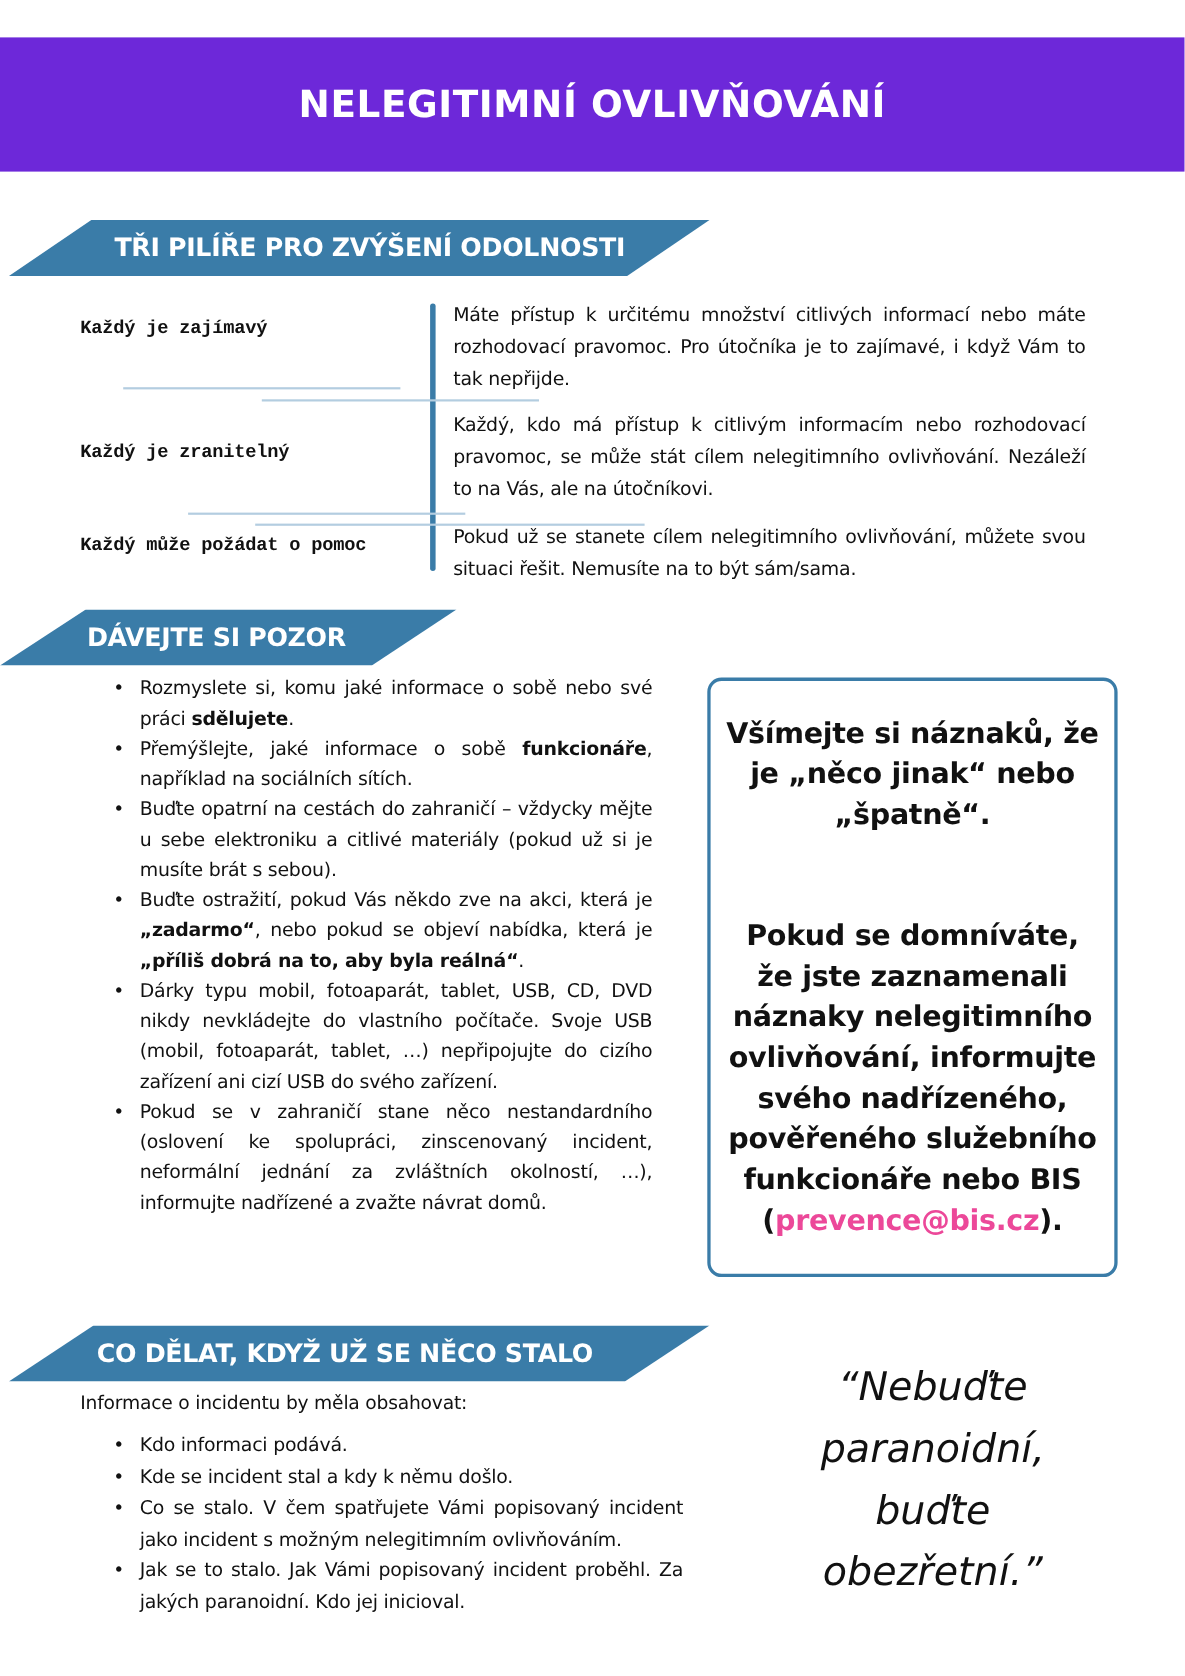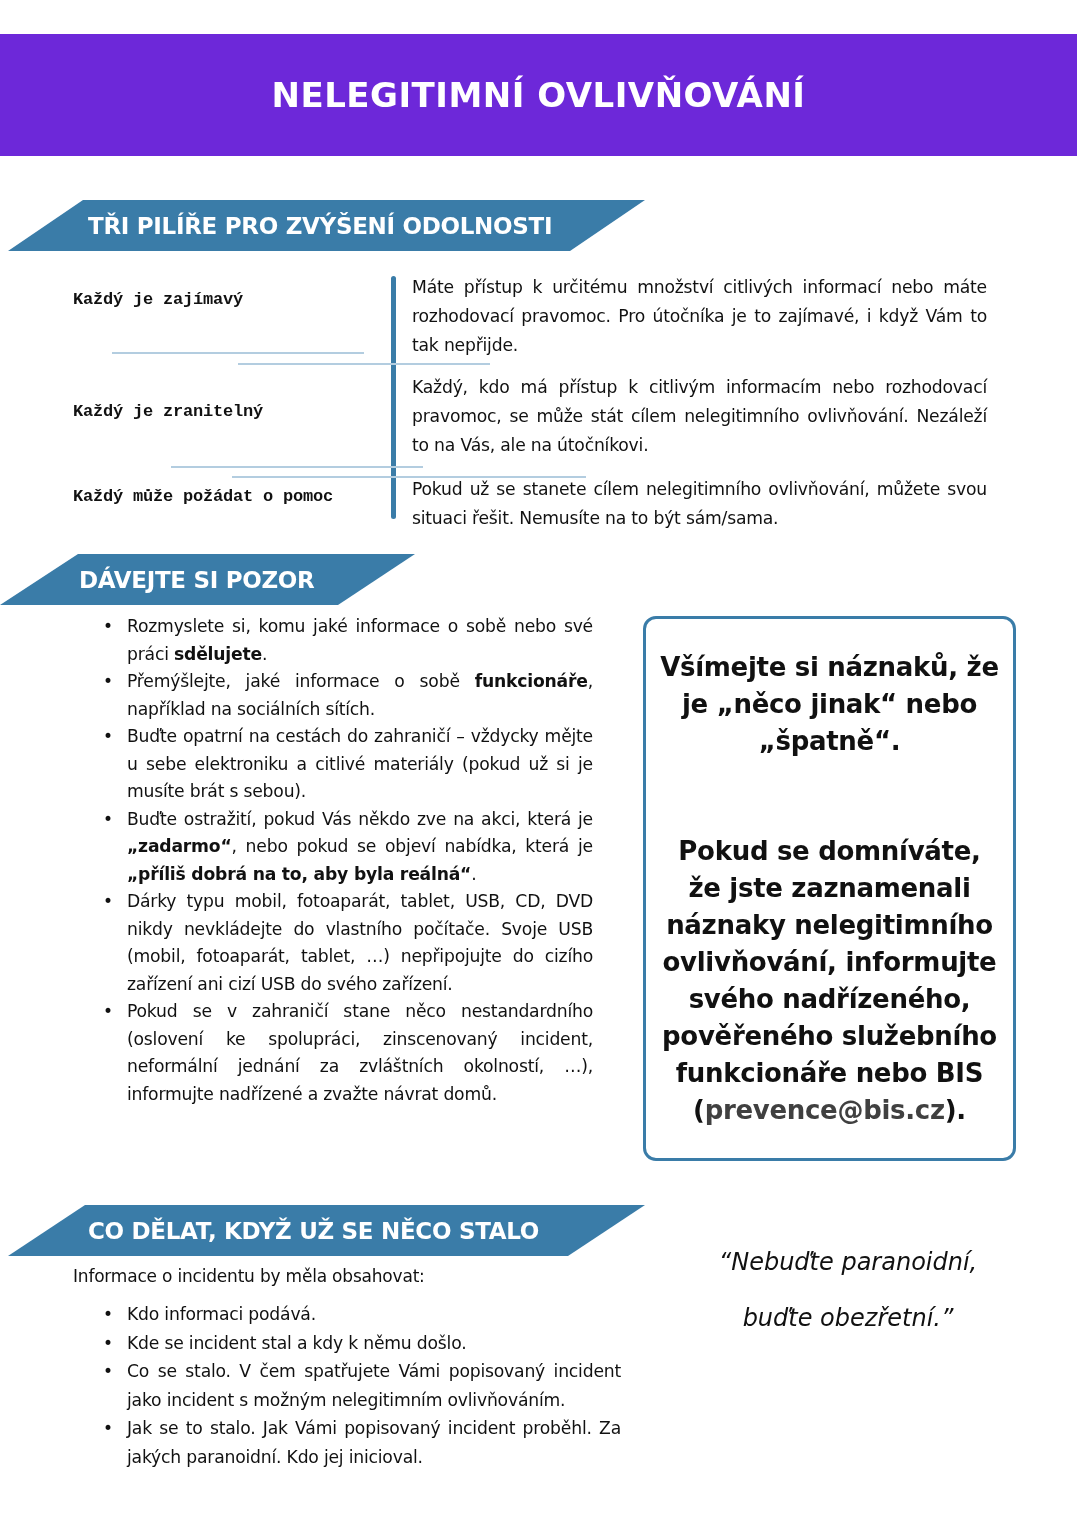--- a/index.html
+++ b/index.html
@@ -52,41 +52,41 @@
   ul.bullets b { font-weight: bold; }
 
   .info-box {
     position: absolute; left: 643px; top: 616px; width: 373px; height: 545px;
     border: 3px solid #3a7ca8; border-radius: 13px;
     padding: 30px 14px 0 14px; text-align: center;
     font-family: "DejaVu Sans", sans-serif; font-weight: bold; color: #111;
   }
   .info-box p { font-size: 26px; line-height: 37px; letter-spacing: -0.3px; }
   .info-box .gap { height: 73px; }
-  .info-box .email { color: #404040; }
+  .info-box .email { color: #ec4899; }
 
   .intro-line {
     position: absolute; left: 73px; top: 1266px; font-size: 17px; color: #111;
     font-family: "DejaVu Sans", sans-serif; letter-spacing: -0.2px;
   }
 
   .quote {
     position: absolute; left: 700px; top: 1234px; width: 296px; text-align: center;
-    font-family: "DejaVu Sans", sans-serif; font-style: italic; font-size: 24px;
+    font-family: "DejaVu Sans", sans-serif; font-style: italic; font-size: 36px;
     line-height: 56px; color: #111; font-weight: normal;
   }
 </style>
 </head>
 <body>
 
 <div class="title-band">
   <h1>NELEGITIMNÍ OVLIVŇOVÁNÍ</h1>
 </div>
 
-<div class="banner" style="left:0; top:200px; width:650px;">
+<div class="banner" style="left:0; top:200px; width:650px;padding-left:16px;">
   <svg width="650" height="51">
     <polygon points="83,0 645,0 570,51 8,51" fill="#3a7ca8"></polygon>
   </svg>
   <span style="left:88px;">TŘI PILÍŘE PRO ZVÝŠENÍ ODOLNOSTI</span>
 </div>
 
 <div class="pillar-label" style="top:290px;">Každý je zajímavý</div>
 <div class="pillar-label" style="top:402px;">Každý je zranitelný</div>
 <div class="pillar-label" style="top:487px;">Každý může požádat o pomoc</div>
 

